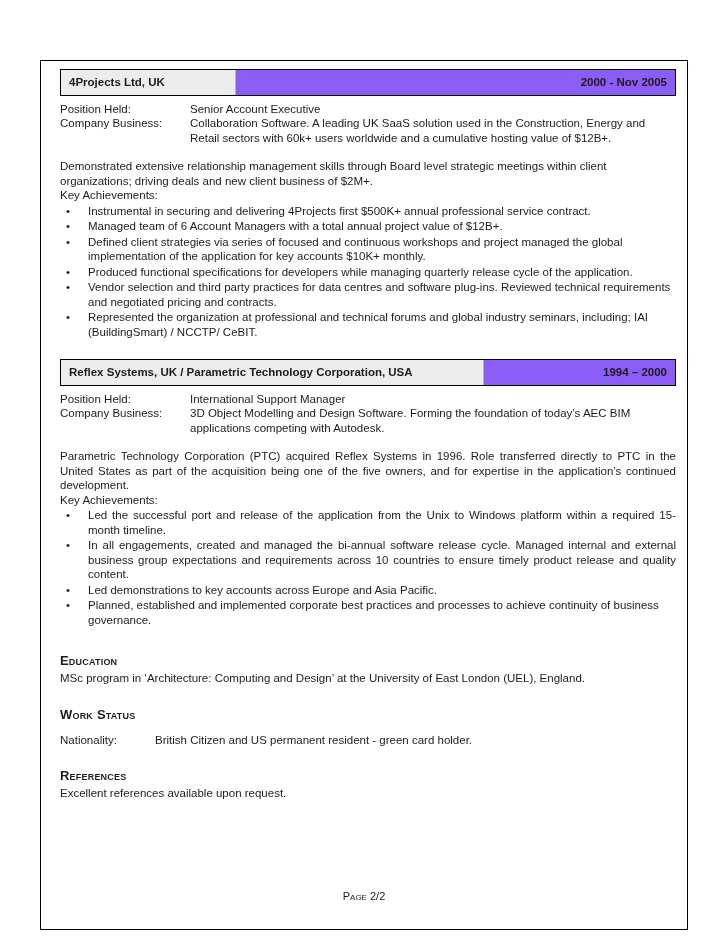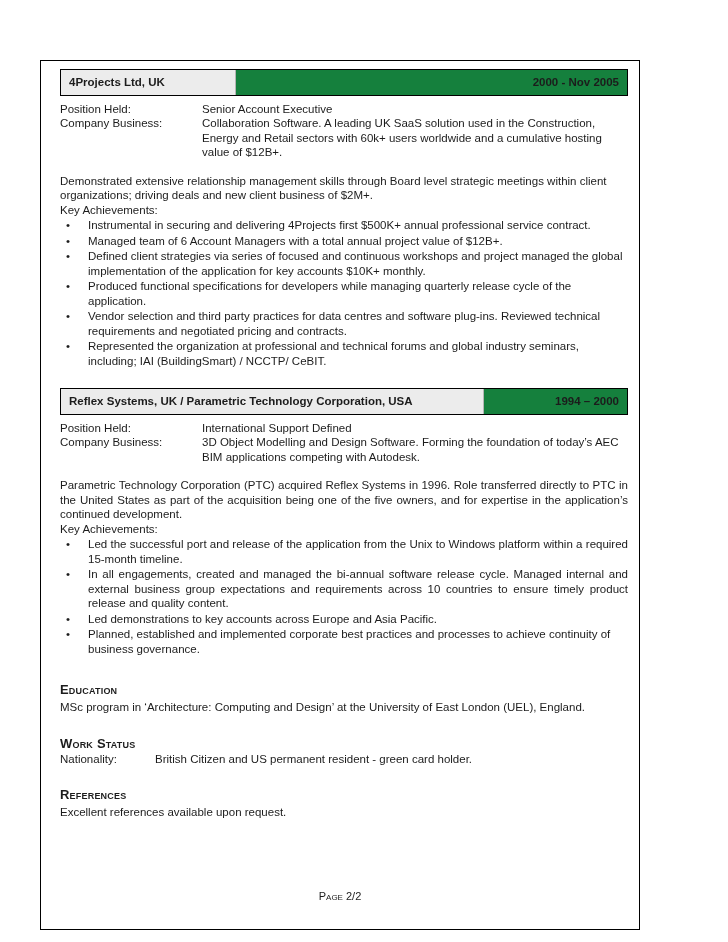--- a/index.html
+++ b/index.html
@@ -10,21 +10,21 @@
     position: relative;
     font-family: "Liberation Sans", sans-serif;
     font-size: 11.5px;
     line-height: 14.5px;
     color: #1c1c1c;
   }
   .page-frame {
     position: absolute;
     left: 40px;
     top: 60px;
-    width: 600px;
+    width: 648px;
     height: 870px;
     border: 1px solid #000;
     padding: 8px 11px 0 19px;
     background: #fff;
   }
   
   .job-header {
     display: flex;
     border: 1px solid #000;
     font-weight: bold;
@@ -34,24 +34,24 @@
   .job-company {
     background: #ececec;
     padding: 5px 70px 5px 8px;
     border-right: 1px solid #b5b5b5;
     white-space: nowrap;
   }
   .job-dates {
     flex: 1;
     text-align: right;
     padding: 5px 8px 5px 8px;
-    background: #15803d;
+    background: #8b5cf6;
     white-space: nowrap;
   }
-  .kv-row { display: flex; gap: 12px; }
+  .kv-row { display: flex; }
   .kv-label { flex: 0 0 130px; }
   .kv-value { flex: 1; }
   .bold { font-weight: normal; }
   .summary { margin-top: 14px; }
   .justify { text-align: justify; }
   ul.achievements { list-style: none; }
   ul.achievements li {
     position: relative;
     padding-left: 28px;
     margin-top: 1px;
@@ -66,21 +66,21 @@
   .sec { margin-top: 21px; }
   .sec-first { margin-top: 26px; }
   .sec-heading {
     font-weight: bold;
     font-variant: small-caps;
     font-size: 13px;
     line-height: 16px;
     letter-spacing: 0.2px;
   }
   .sec-body { margin-top: 2px; }
-  .ws-row { display: flex; margin-top: 0; }
+  .ws-row { display: flex; margin-top: 10px; }
   .ws-label { flex: 0 0 95px; }
   .ws-value { flex: 1; }
   .page-footer {
     position: absolute;
     left: 0; right: 0;
     bottom: 26px;
     text-align: center;
     font-variant: small-caps;
     font-size: 11px;
     margin-top: 20px;
@@ -116,21 +116,21 @@
     </ul>
   </section>
 
   <section class="job job-2">
     <div class="job-header">
       <div class="job-company">Reflex Systems, UK / Parametric Technology Corporation, USA</div>
       <div class="job-dates">1994 – 2000</div>
     </div>
     <div class="kv-row">
       <div class="kv-label">Position Held:</div>
-      <div class="kv-value bold">International Support Defined</div>
+      <div class="kv-value bold">International Support Manager</div>
     </div>
     <div class="kv-row">
       <div class="kv-label">Company Business:</div>
       <div class="kv-value">3D Object Modelling and Design Software. Forming the foundation of today’s AEC BIM applications competing with Autodesk.</div>
     </div>
     <p class="summary justify">Parametric Technology Corporation (PTC) acquired Reflex Systems in 1996. Role transferred directly to PTC in the United States as part of the acquisition being one of the five owners, and for expertise in the application’s continued development.</p>
     <div class="ach-label">Key Achievements:</div>
     <ul class="achievements">
       <li class="justify">Led the successful port and release of the application from the Unix to Windows platform within a required 15-month timeline.</li>
       <li class="justify">In all engagements, created and managed the bi-annual software release cycle.  Managed internal and external business group expectations and requirements across 10 countries to ensure timely product release and quality content.</li>

